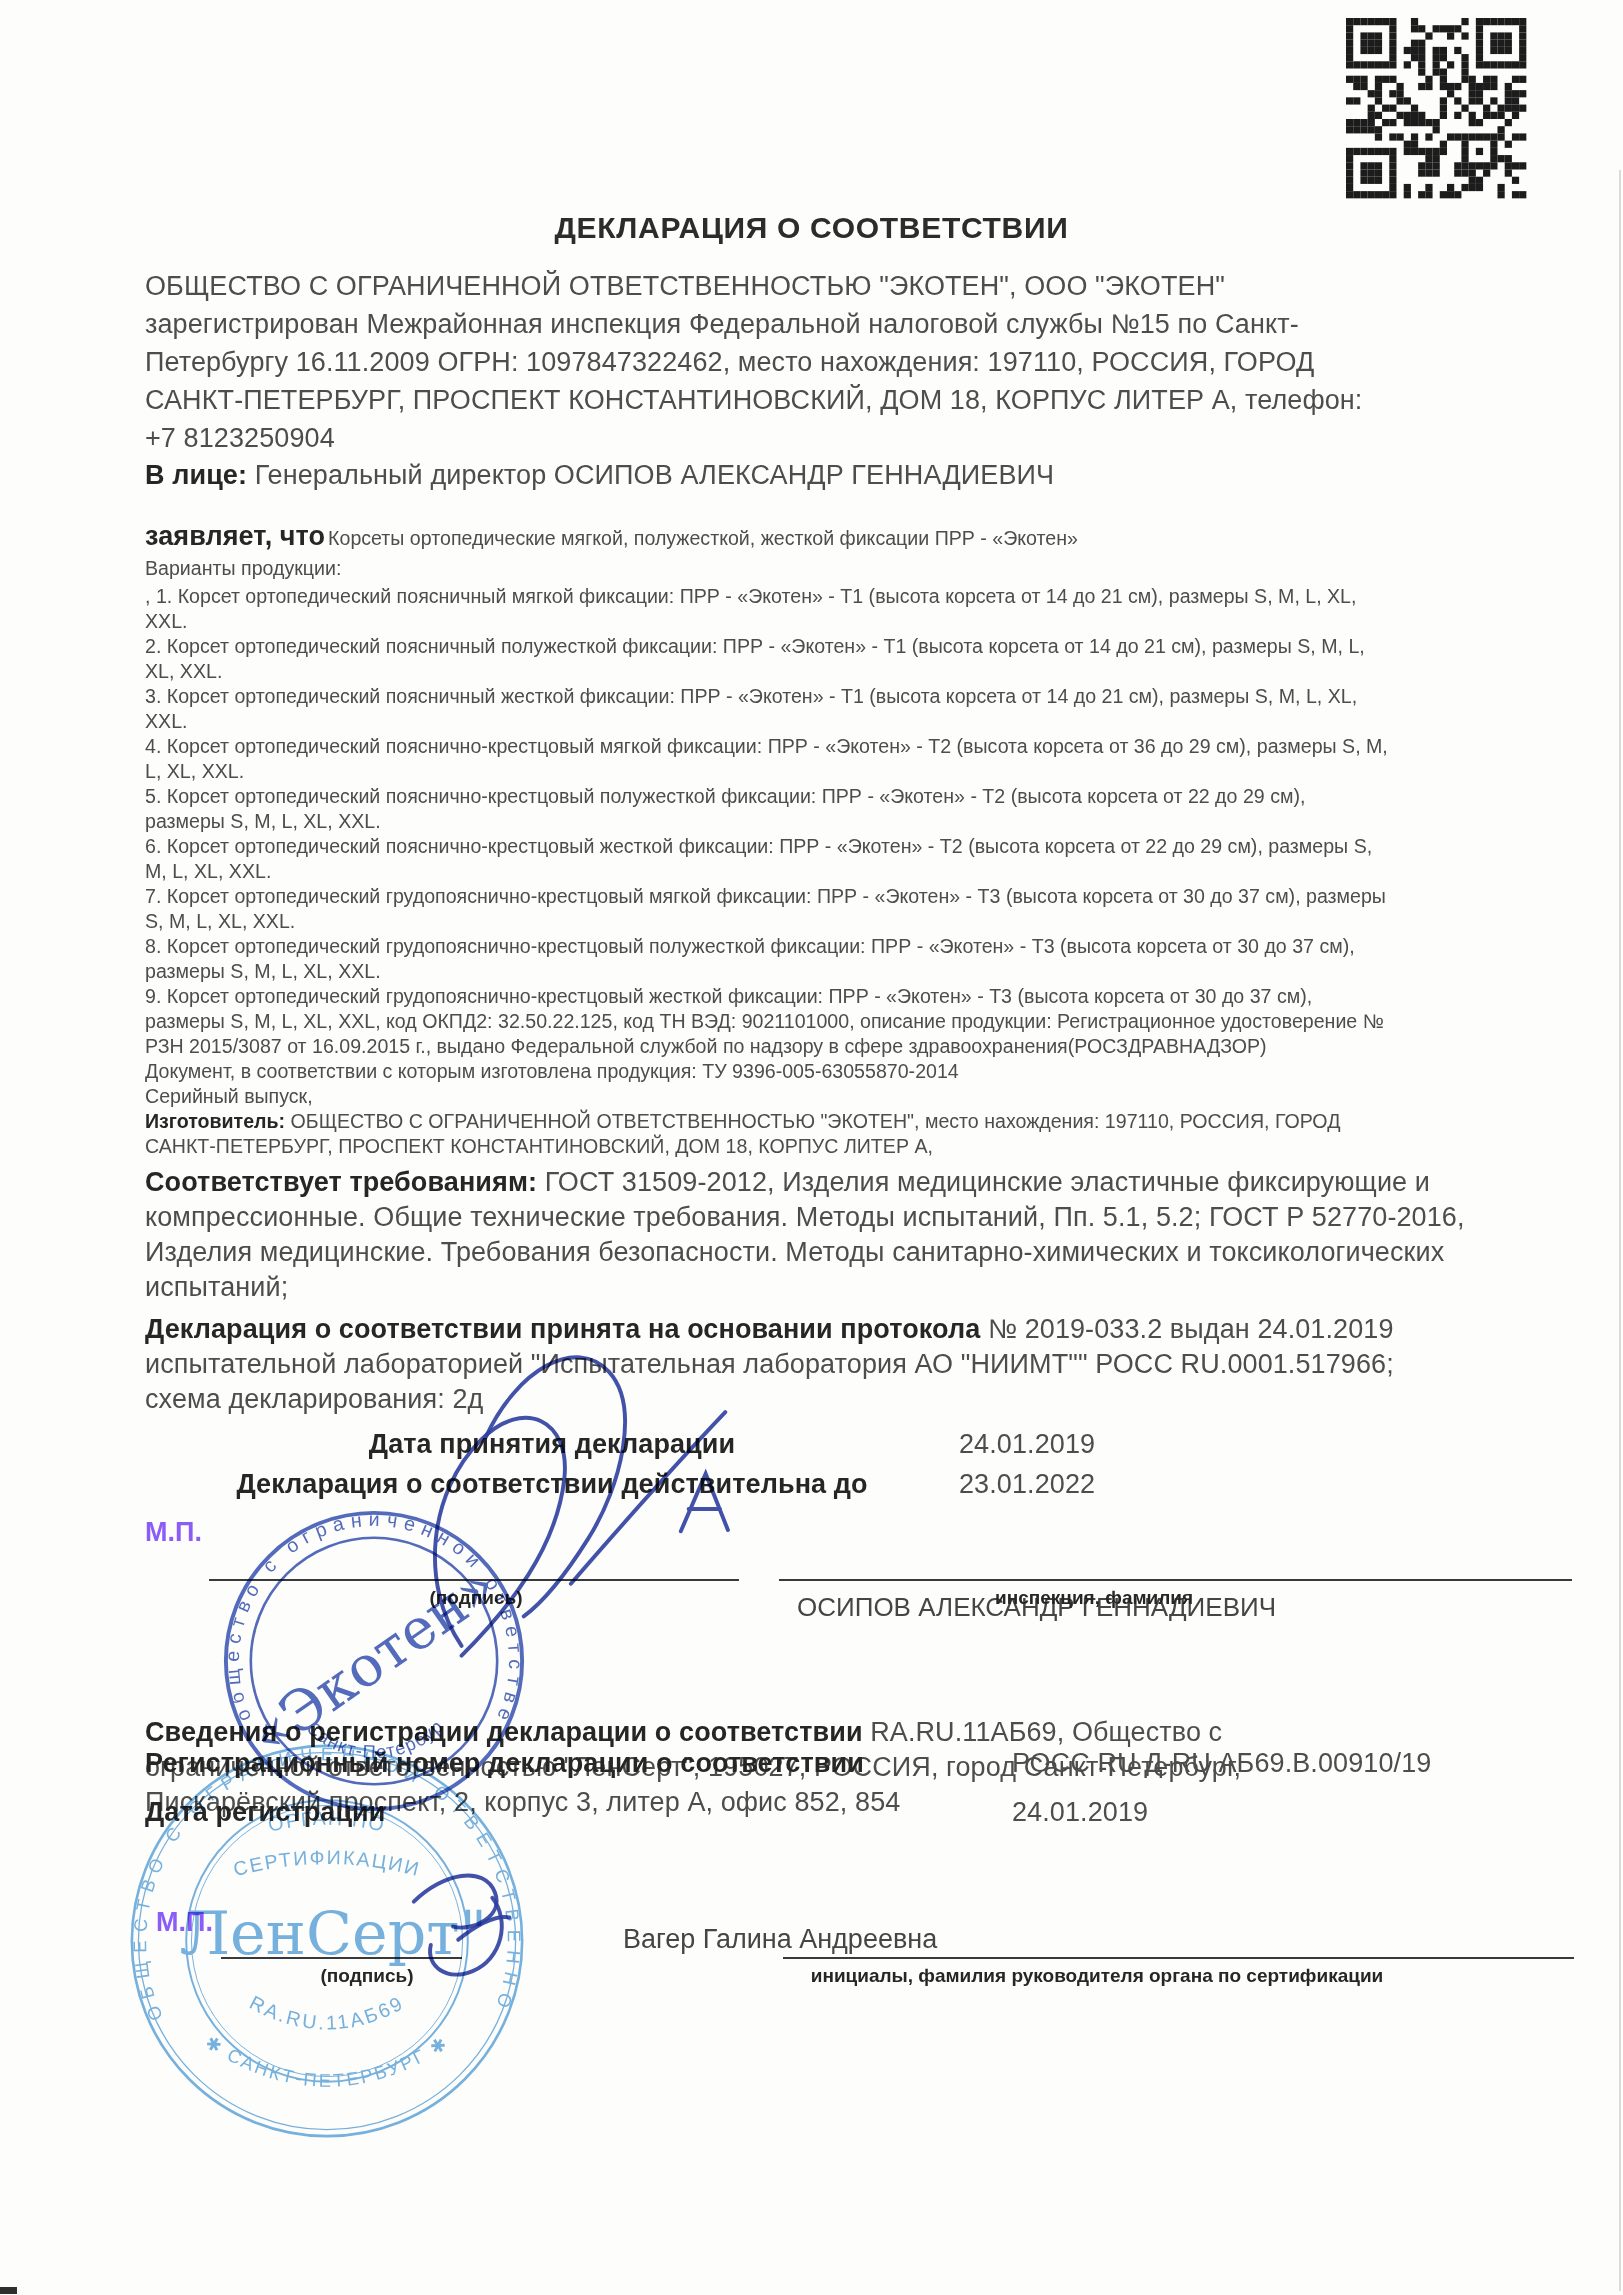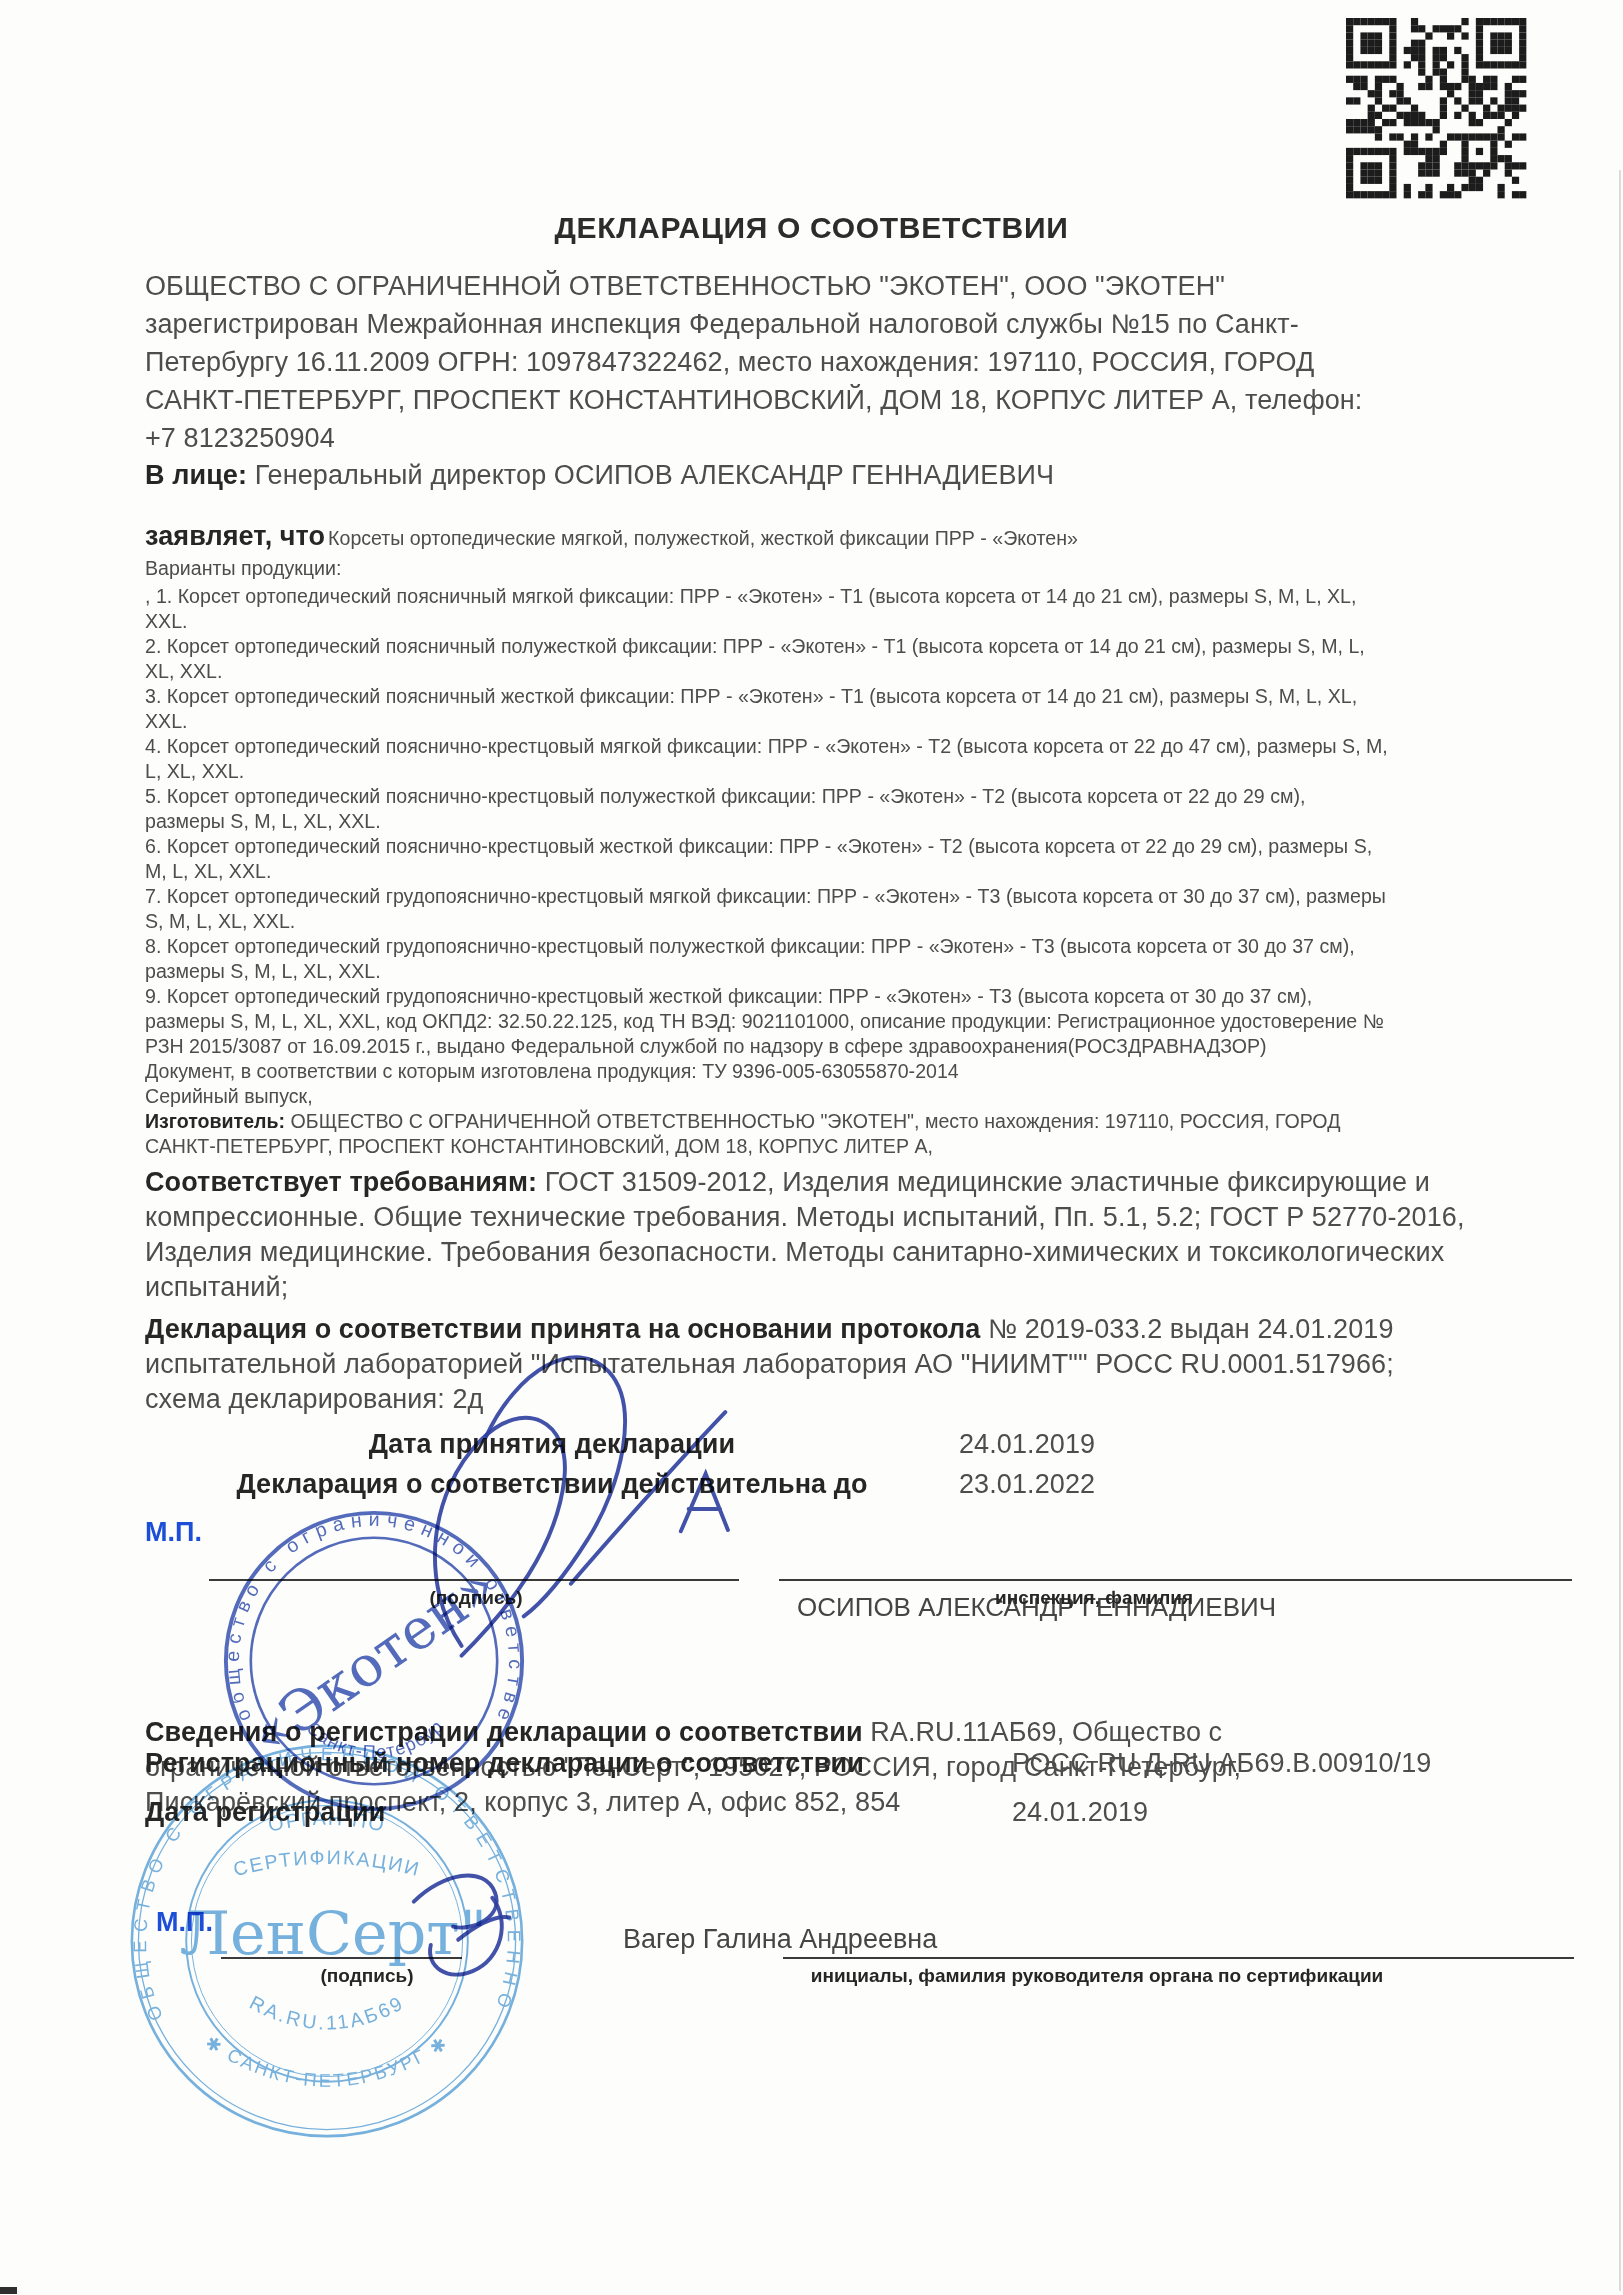--- a/index.html
+++ b/index.html
@@ -12,21 +12,21 @@
   .sm{font-size:19.6px;line-height:25px;}
   b{font-weight:bold;color:#262626;}
   .title{left:60px;width:1503px;text-align:center;font-size:30px;font-weight:bold;color:#2c2c2c;letter-spacing:0.7px;}
   .row{display:flex;}
   .row .lbl{flex:none;}
   .w1244{width:814px;text-align:center;}
   .w1325{width:867px;}
   .sigline{position:absolute;height:0;border-top:2.6px solid #3a3a3a;}
   .cap{position:absolute;transform:translateX(-50%);font-weight:bold;font-size:19px;color:#262626;white-space:nowrap;}
   .signame{position:absolute;font-size:26px;color:#454545;white-space:nowrap;}
-  .mp{position:absolute;font-size:27px;font-weight:bold;color:#1d4ed8;}
+  .mp{position:absolute;font-size:27px;font-weight:bold;color:#8b5cf6;}
   .stamp{position:absolute;mix-blend-mode:multiply;opacity:.88;}
   .stamp circle{fill:none;stroke:var(--c);}
   .stamp text{fill:var(--c);}
   .sig{position:absolute;mix-blend-mode:multiply;}
   .sig path{fill:none;stroke:#2e3fa3;stroke-width:6;stroke-linecap:round;opacity:.9;}
   .qr{position:absolute;left:1346px;top:18.3px;}
   .edge-line{position:absolute;left:1619px;top:170px;width:2px;height:2121px;background:#bfbfbf;opacity:.55;}
   .speck{position:absolute;left:0;top:2287px;width:17px;height:6.5px;background:#2f2f2f;}
 </style>
 </head>
@@ -353,21 +353,21 @@
 
   <div class="abs sm" style="top:556px">Варианты продукции:</div>
 
   <div class="abs sm" style="top:584px;width:1433px">
     <div class="pre">, 1. Корсет ортопедический поясничный мягкой фиксации: ПРР - «Экотен» - Т1 (высота корсета от 14 до 21 см), размеры S, M, L, XL,
 XXL.</div>
     <div class="pre">2. Корсет ортопедический поясничный полужесткой фиксации: ПРР - «Экотен» - Т1 (высота корсета от 14 до 21 см), размеры S, M, L,
 XL, XXL.</div>
     <div class="pre">3. Корсет ортопедический поясничный жесткой фиксации: ПРР - «Экотен» - Т1 (высота корсета от 14 до 21 см), размеры S, M, L, XL,
 XXL.</div>
-    <div class="pre">4. Корсет ортопедический пояснично-крестцовый мягкой фиксации: ПРР - «Экотен» - Т2 (высота корсета от 22 до 47 см), размеры S, M,
+    <div class="pre">4. Корсет ортопедический пояснично-крестцовый мягкой фиксации: ПРР - «Экотен» - Т2 (высота корсета от 36 до 29 см), размеры S, M,
 L, XL, XXL.</div>
     <div class="pre">5. Корсет ортопедический пояснично-крестцовый полужесткой фиксации: ПРР - «Экотен» - Т2 (высота корсета от 22 до 29 см),
 размеры S, M, L, XL, XXL.</div>
     <div class="pre">6. Корсет ортопедический пояснично-крестцовый жесткой фиксации: ПРР - «Экотен» - Т2 (высота корсета от 22 до 29 см), размеры S,
 M, L, XL, XXL.</div>
     <div class="pre">7. Корсет ортопедический грудопояснично-крестцовый мягкой фиксации: ПРР - «Экотен» - Т3 (высота корсета от 30 до 37 см), размеры
 S, M, L, XL, XXL.</div>
     <div class="pre">8. Корсет ортопедический грудопояснично-крестцовый полужесткой фиксации: ПРР - «Экотен» - Т3 (высота корсета от 30 до 37 см),
 размеры S, M, L, XL, XXL.</div>
     <div class="pre">9. Корсет ортопедический грудопояснично-крестцовый жесткой фиксации: ПРР - «Экотен» - Т3 (высота корсета от 30 до 37 см),

